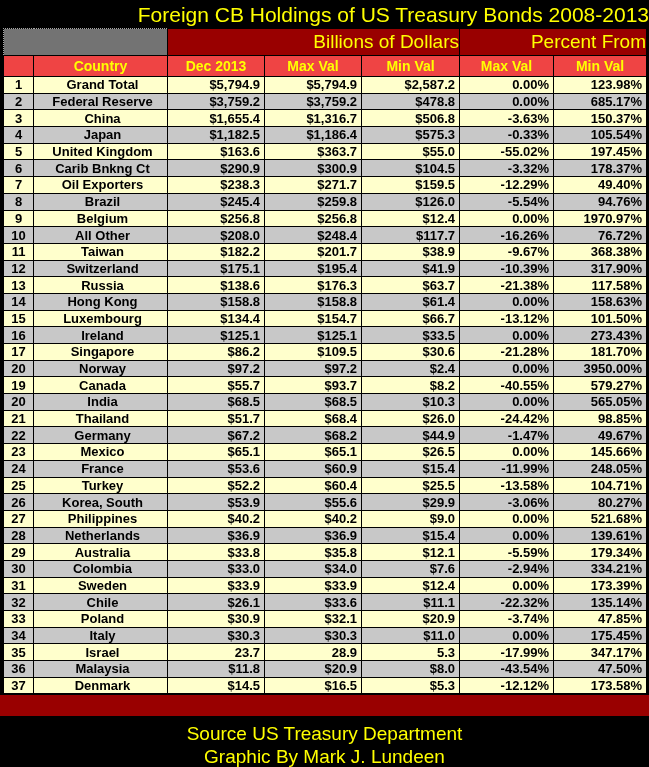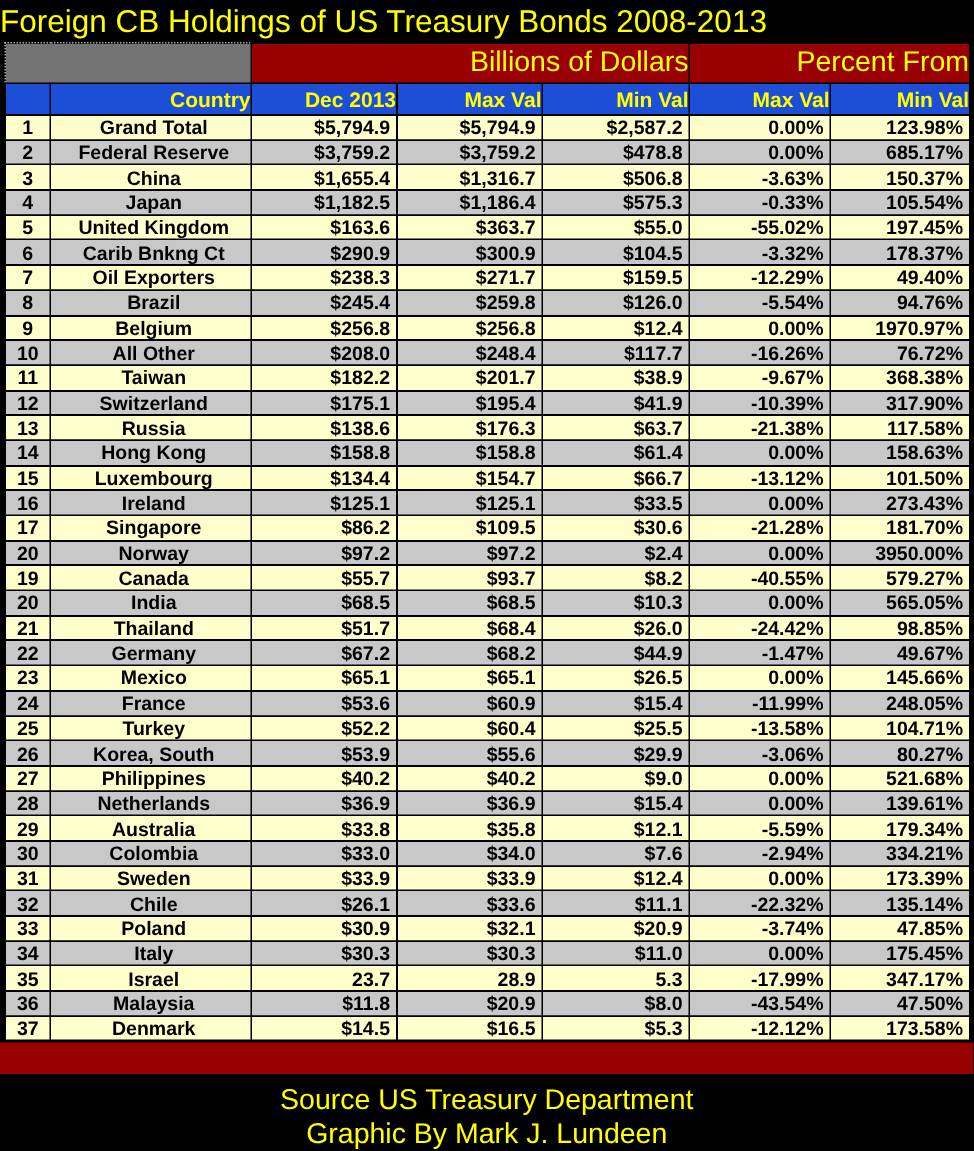--- a/index.html
+++ b/index.html
@@ -6,21 +6,21 @@
   body {
     width: 649px; height: 767px;
     background: #000000;
     font-family: "Liberation Sans", sans-serif;
     overflow: hidden;
   }
   .page { width: 649px; height: 767px; background: #000000; }
 
   .title {
     height: 28px; line-height: 29px;
-    text-align: left;
+    text-align: right;
     color: #FFFF00;
     font-size: 21px;
     font-weight: 400;
     white-space: nowrap;
   }
 
   .table-wrap { padding: 0 3px; }
   table {
     width: 643px;
     border-collapse: collapse;
@@ -42,25 +42,25 @@
     text-align: right;
   }
   tr.group-row th.corner {
     background: #737373;
     border-top: 1px dotted #a8a8a8;
     border-left: 1px dotted #a8a8a8;
   }
 
   tr.col-row th {
     height: 20px;
-    background: #1d4ed8;
+    background: #ef4444;
     color: #FFFF00;
     font-size: 14px;
     font-weight: 700;
-    text-align: right;
+    text-align: center;
   }
 
   tbody td {
     height: 15.7px;
     font-size: 13px;
     font-weight: 700;
     color: #000000;
     line-height: 1;
   }
   tbody tr:nth-child(odd)  { background: #FFFFCC; }

